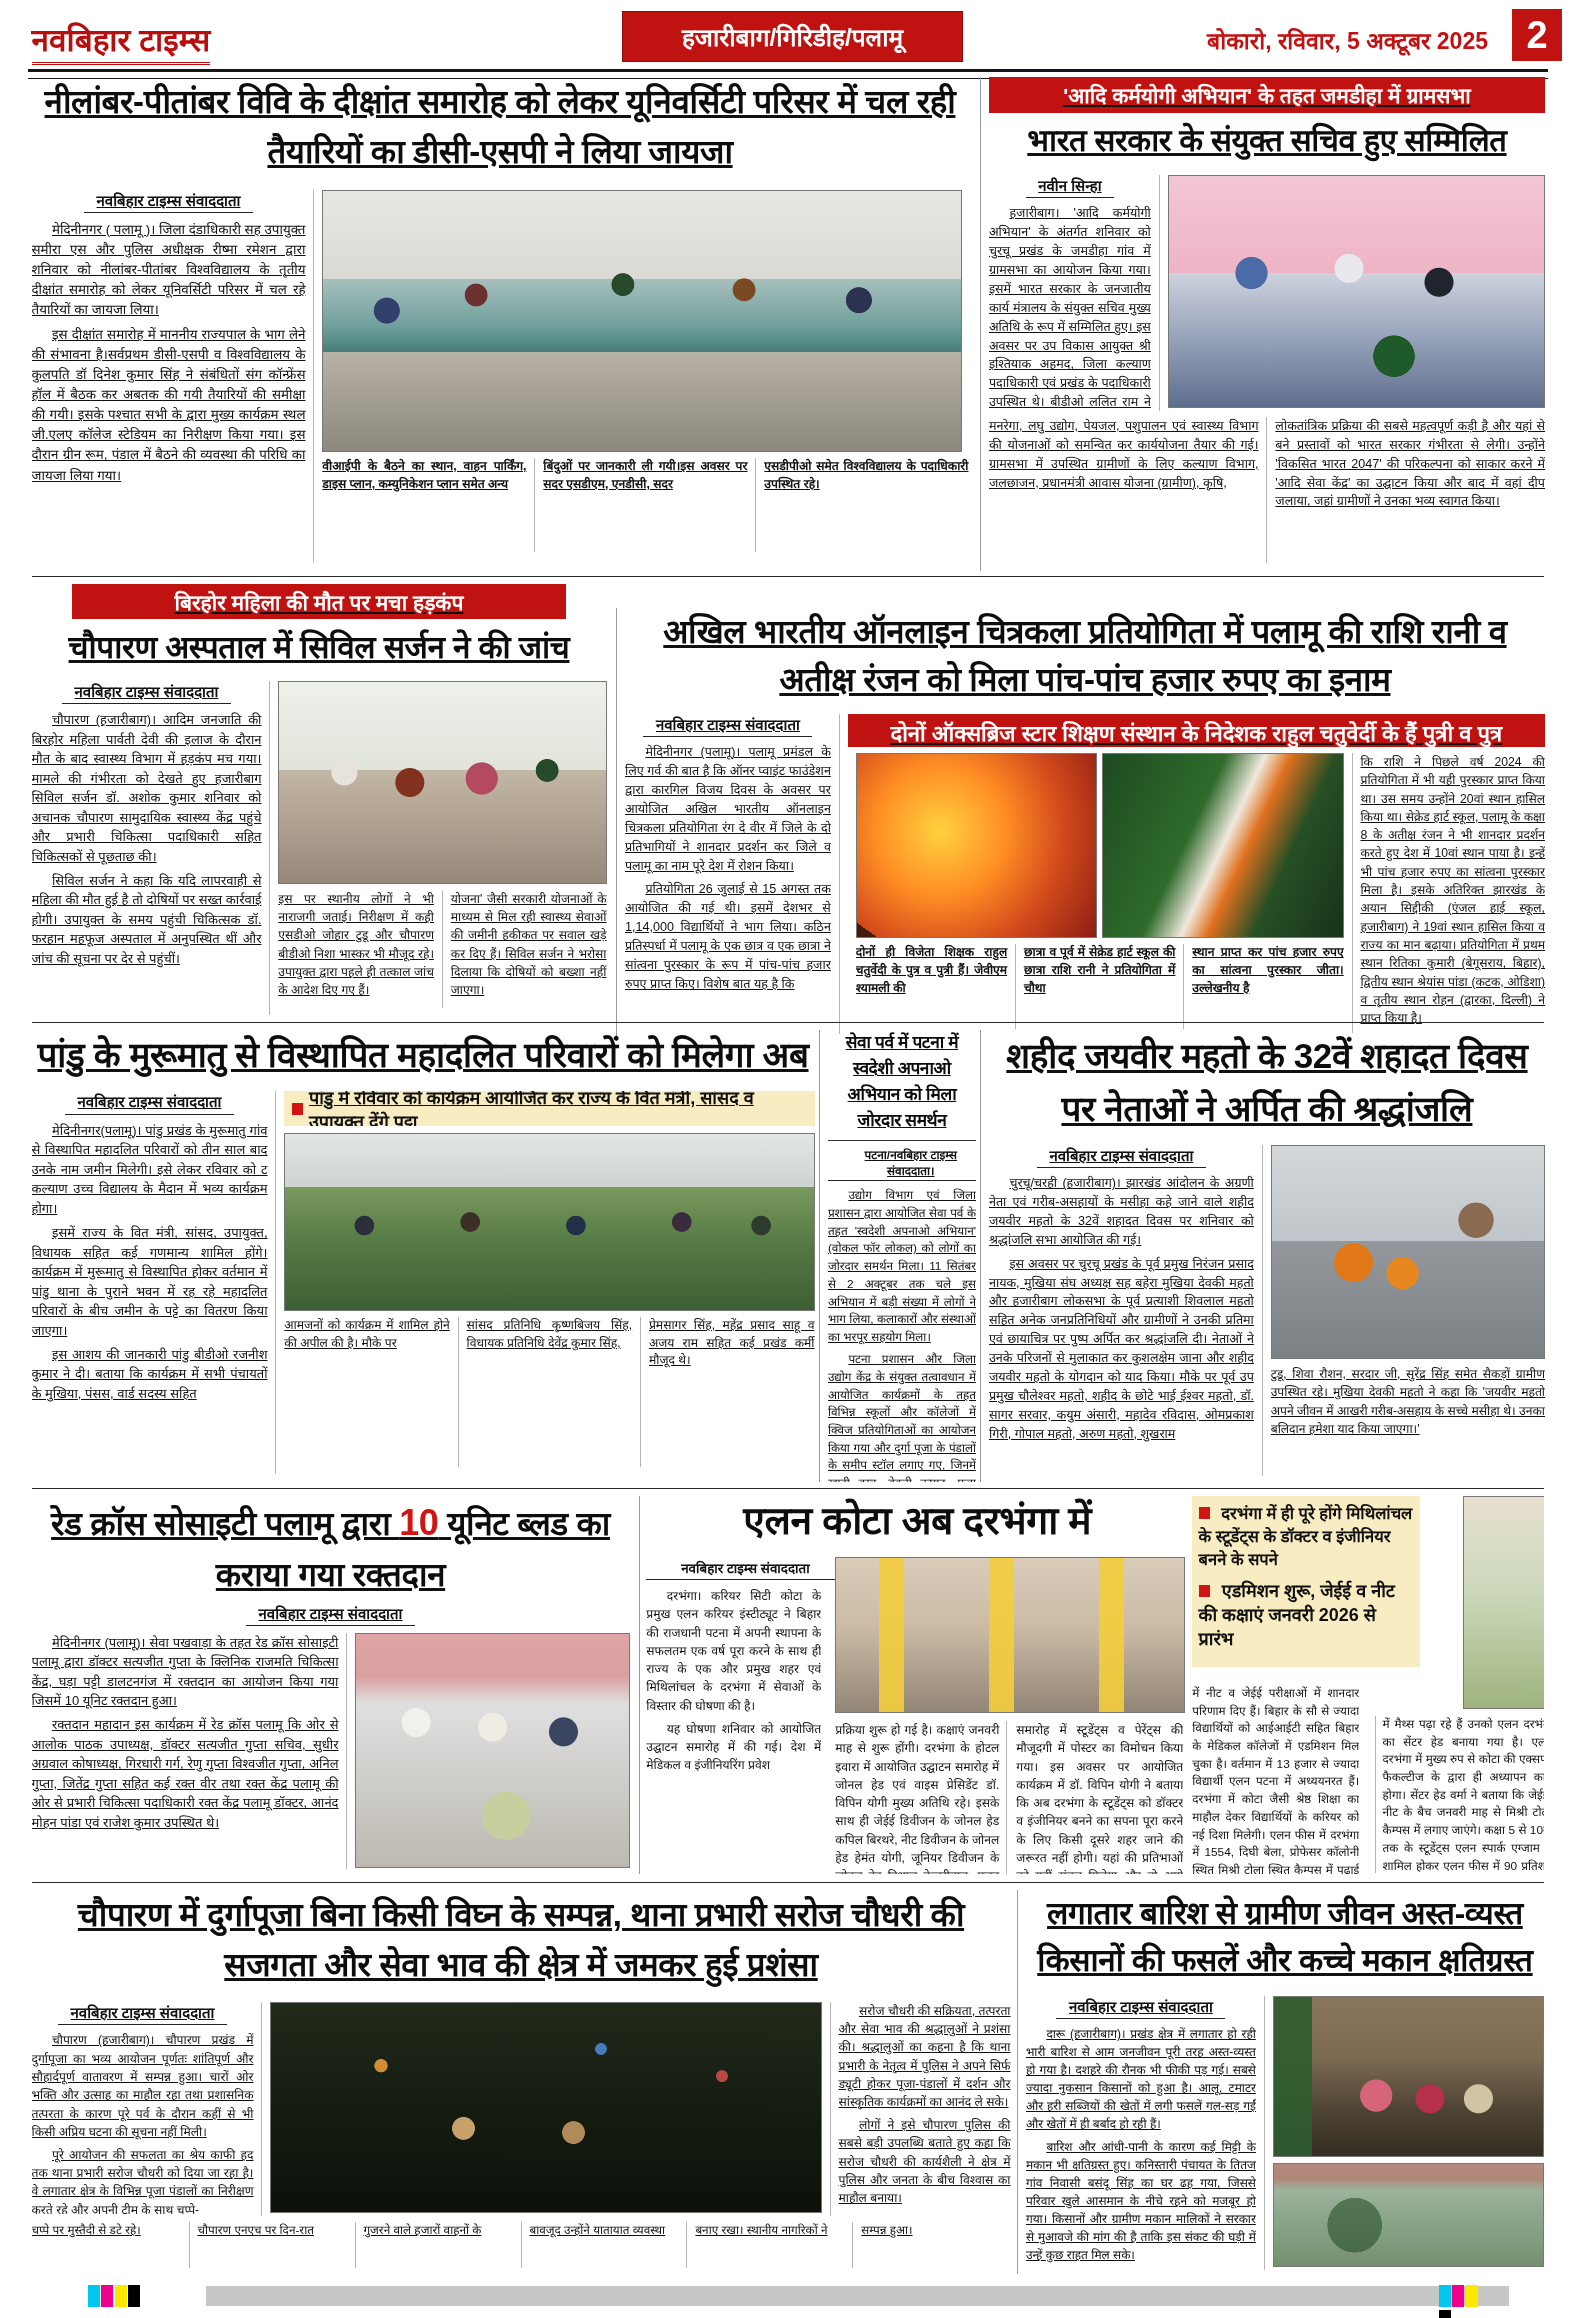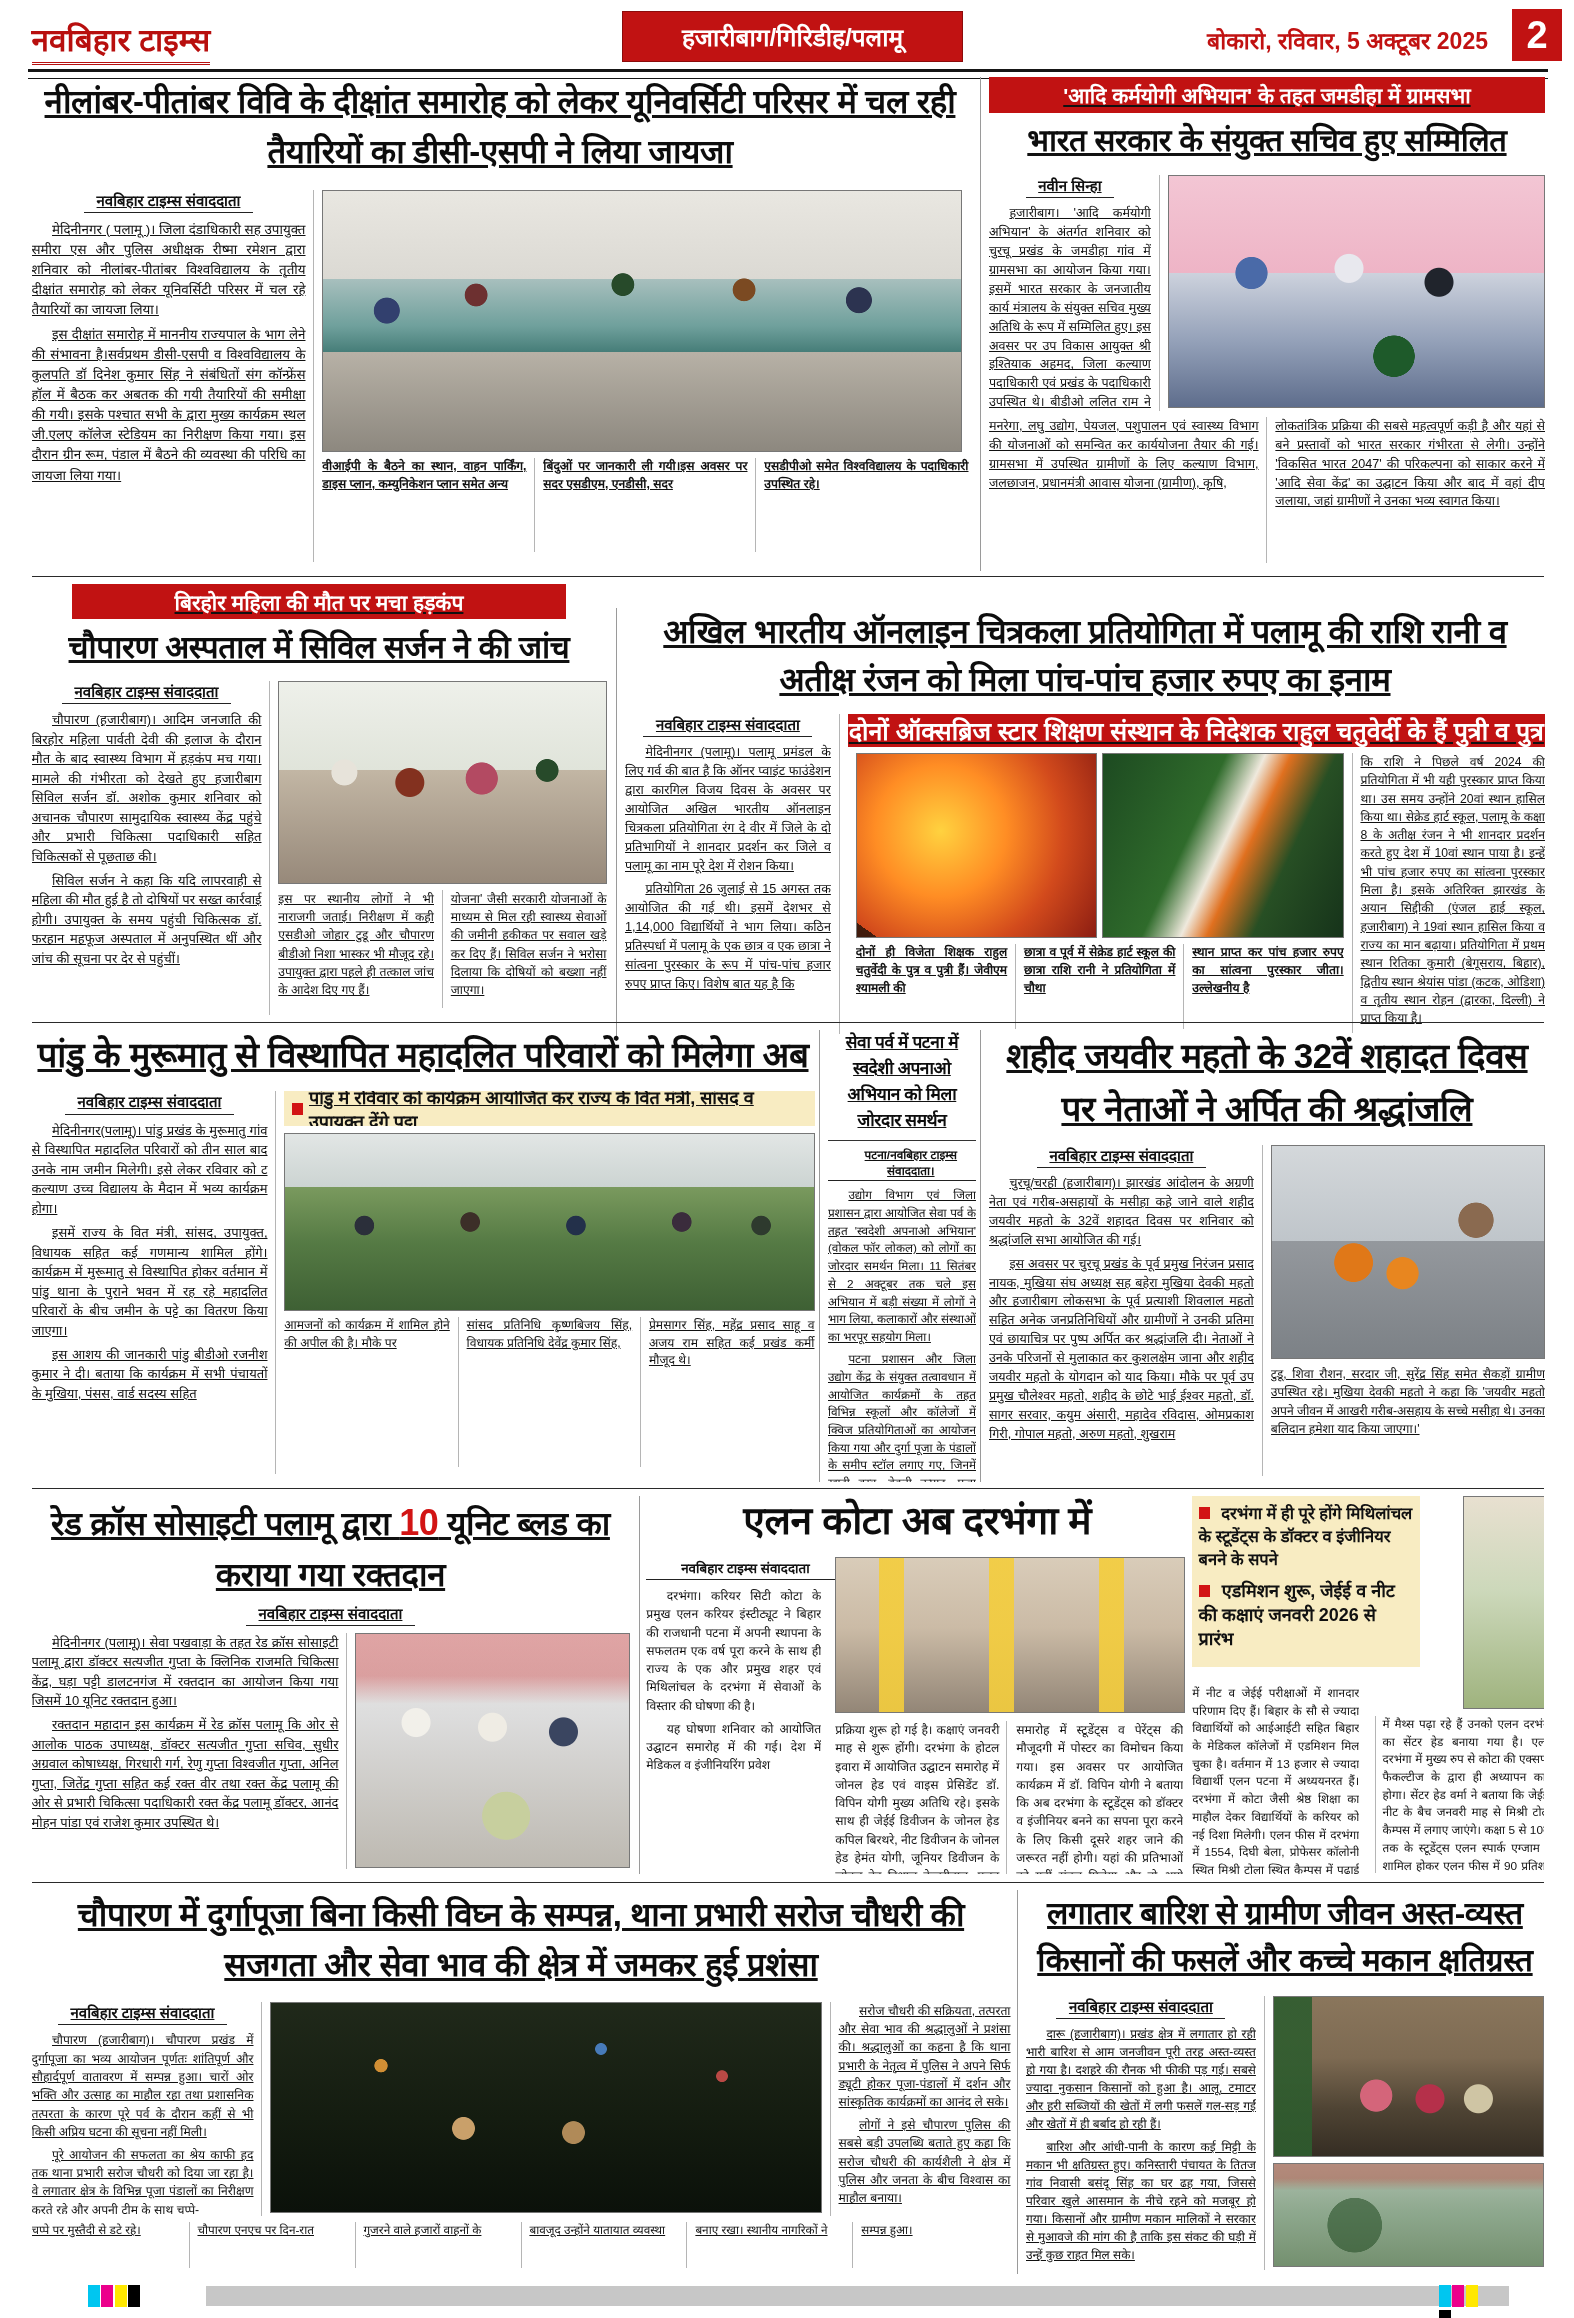--- a/index.html
+++ b/index.html
@@ -186,21 +186,21 @@
     <div class="headline" style="font-size:33px;line-height:1.45;height:101px;">अखिल भारतीय ऑनलाइन चित्रकला प्रतियोगिता में पलामू की राशि रानी व अतीक्ष रंजन को मिला पांच-पांच हजार रुपए का इनाम</div>
     <div class="cols" style="margin-top:4.7px;height:320px;">
       <div style="width:206px;flex:none;">
         <div class="byline">नवबिहार टाइम्स संवाददाता</div>
         <div class="body" style="font-size:12.6px;height:287px;">
           <p>मेदिनीनगर (पलामू)। पलामू प्रमंडल के लिए गर्व की बात है कि ऑनर प्वाइंट फाउंडेशन द्वारा कारगिल विजय दिवस के अवसर पर आयोजित अखिल भारतीय ऑनलाइन चित्रकला प्रतियोगिता रंग दे वीर में जिले के दो प्रतिभागियों ने शानदार प्रदर्शन कर जिले व पलामू का नाम पूरे देश में रोशन किया।</p>
           <p>प्रतियोगिता 26 जुलाई से 15 अगस्त तक आयोजित की गई थी। इसमें देशभर से 1,14,000 विद्यार्थियों ने भाग लिया। कठिन प्रतिस्पर्धा में पलामू के एक छात्र व एक छात्रा ने सांत्वना पुरस्कार के रूप में पांच-पांच हजार रुपए प्राप्त किए। विशेष बात यह है कि</p>
         </div>
       </div>
       <div style="flex:1;">
-        <div class="kicker" style="height:33px;font-size:25px;">
+        <div class="kicker" style="height:33px;font-size:22px;align-items:flex-end;">
           <span>दोनों ऑक्सब्रिज स्टार शिक्षण संस्थान के निदेशक राहुल चतुवेर्दी के हैं पुत्री व पुत्र</span>
         </div>
         <div class="cols" style="margin-top:6.3px;height:280px;">
           <div style="width:488px;flex:none;padding-left:8px;">
             <div style="display:flex;gap:4.7px;">
               <div class="photo ph-paint1" style="width:241px;height:183px;"></div>
               <div class="photo ph-paint2" style="width:241px;height:183px;"></div>
             </div>
             <div class="cols caption" style="margin-top:6.3px;height:85px;">
               <div style="flex:1;">दोनों ही विजेता शिक्षक राहुल चतुर्वेदी के पुत्र व पुत्री हैं। जेवीएम श्यामली की</div>

